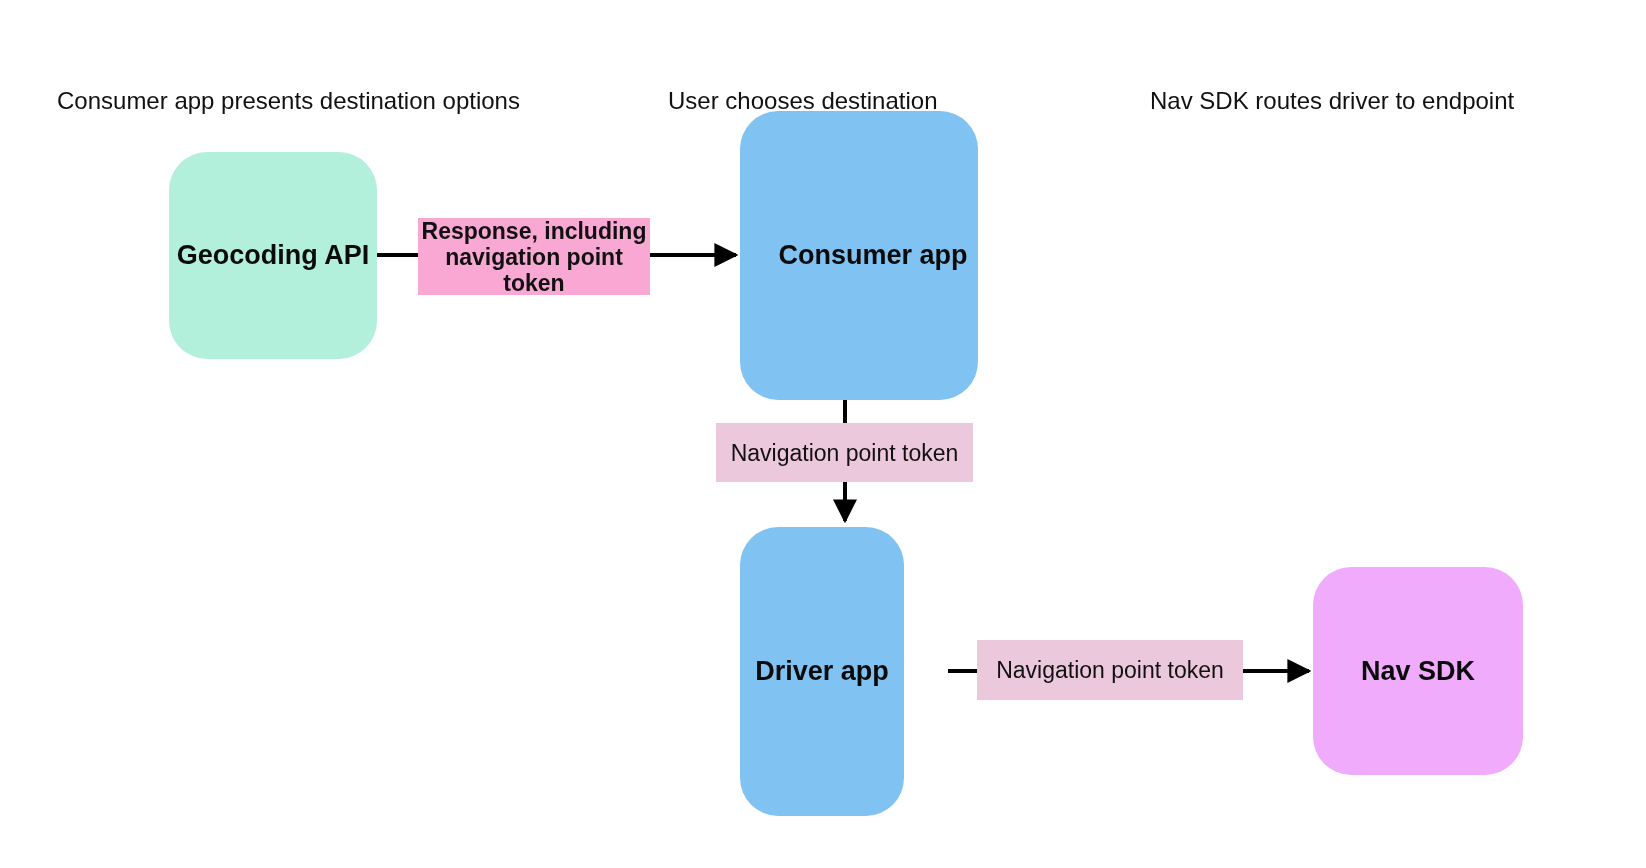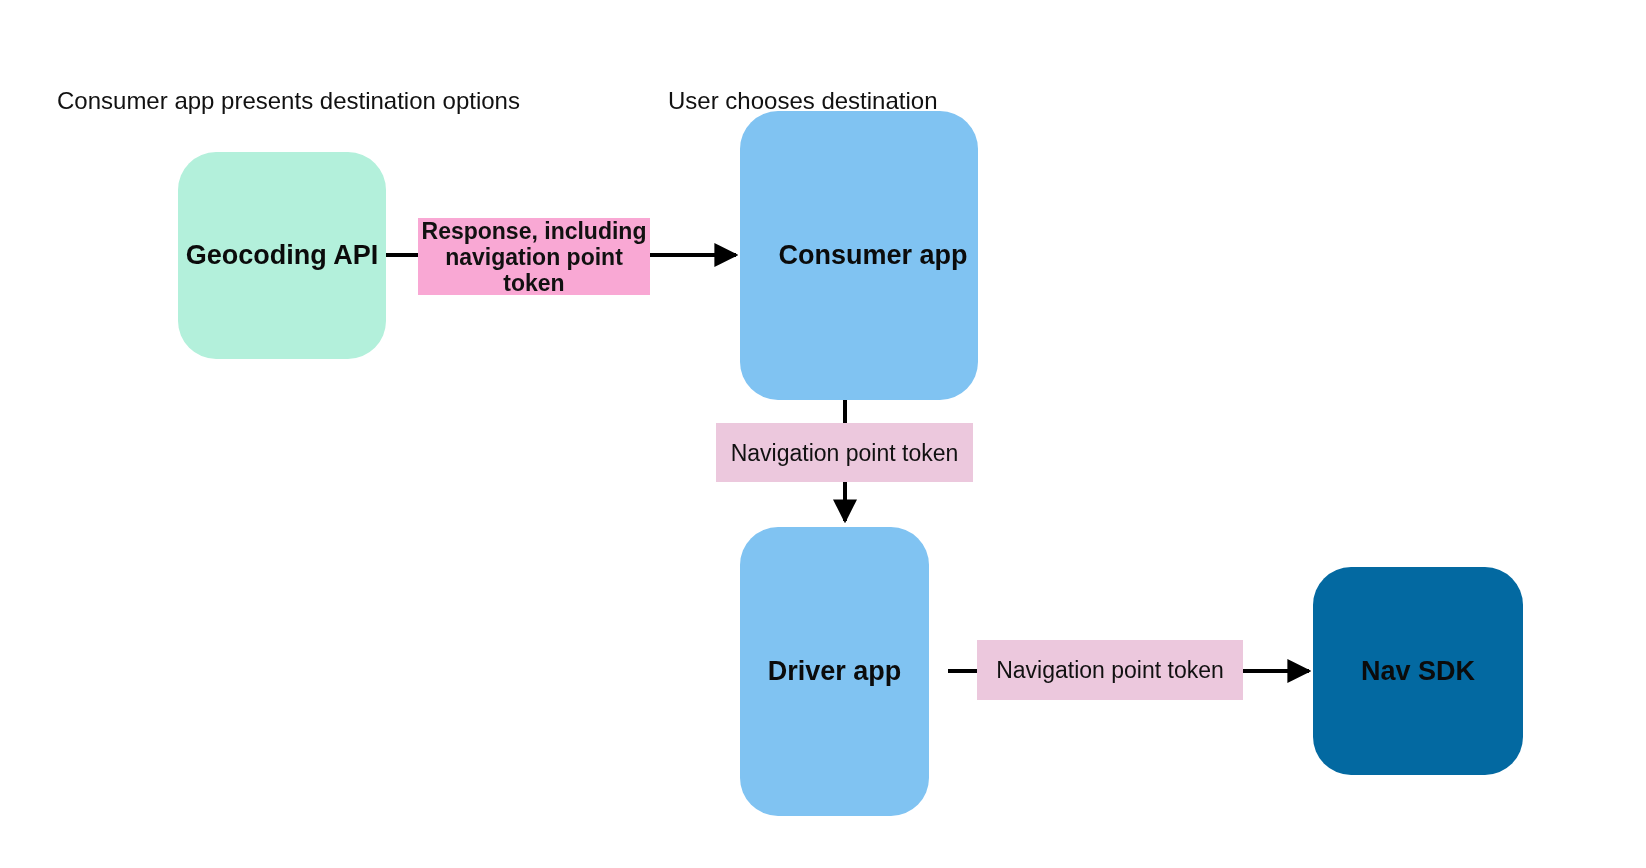--- a/index.html
+++ b/index.html
@@ -45,21 +45,21 @@
     display: flex;
     align-items: center;
     justify-content: center;
     text-align: center;
     font-size: 27px;
     font-weight: 700;
     color: #0b0b0b;
   }
   .node-geocoding { left: 169px; top: 152px; width: 208px; height: 207px; }
   .node-consumer  { left: 740px; top: 111px; width: 210px; height: 289px; }
-  .node-driver    { left: 740px; top: 527px; width: 189px; height: 289px; }
+  .node-driver    { left: 740px; top: 527px; width: 164px; height: 289px; }
   .node-navsdk    { left: 1313px; top: 567px; width: 210px; height: 208px; }
 
   .edge-label {
     position: absolute;
     display: flex;
     align-items: center;
     justify-content: center;
     text-align: center;
     font-size: 23px;
     line-height: 26px;
@@ -71,45 +71,46 @@
   .edge-label-2 { left: 716px; top: 423px; width: 257px; height: 59px; }
   .edge-label-3 { left: 977px; top: 640px; width: 266px; height: 60px; }
 </style>
 </head>
 <body>
 
 <div class="canvas">
 
   <div class="lane-header lane-1">Consumer app presents destination options</div>
   <div class="lane-header lane-2">User chooses destination</div>
+  <div class="lane-header lane-3">Nav SDK routes driver to endpoint</div>
 
   <svg class="arrow-layer" width="1646" height="868" viewBox="0 0 1646 868">
     <defs>
       <marker id="arrowhead" viewBox="0 0 10 10" refX="9" refY="5" markerWidth="6" markerHeight="6" orient="auto-start-reverse">
         <path d="M 0 0 L 10 5 L 0 10 z" fill="#000000"></path>
       </marker>
     </defs>
     <line x1="377" y1="255" x2="736" y2="255" marker-end="url(#arrowhead)"></line>
     <line x1="845" y1="400" x2="845" y2="521" marker-end="url(#arrowhead)"></line>
     <line x1="948" y1="671" x2="1309" y2="671" marker-end="url(#arrowhead)"></line>
   </svg>
 
-  <div class="node node-geocoding" style="background-color: rgb(179, 240, 219); margin-left: 9px;">
+  <div class="node node-geocoding" style="background-color: rgb(179, 240, 219);">
     <span>Geocoding API</span>
   </div>
 
   <div class="node node-consumer" style="background-color: rgb(128, 195, 242); padding-left: 28px;">
     <span>Consumer app</span>
   </div>
 
   <div class="node node-driver" style="background-color: rgb(128, 195, 242);">
     <span>Driver app</span>
   </div>
 
-  <div class="node node-navsdk" style="background-color: #0369a1;">
+  <div class="node node-navsdk" style="background-color: #f0abfc;">
     <span>Nav SDK</span>
   </div>
 
   <div class="edge-label edge-label-1" style="background-color: #f9a8d4; font-weight: bold;">Response, including
 navigation point
 token</div>
 
   <div class="edge-label edge-label-2" style="background-color: rgb(236, 200, 221);">Navigation point token</div>
 
   <div class="edge-label edge-label-3" style="background-color: rgb(236, 200, 221);">Navigation point token</div>

